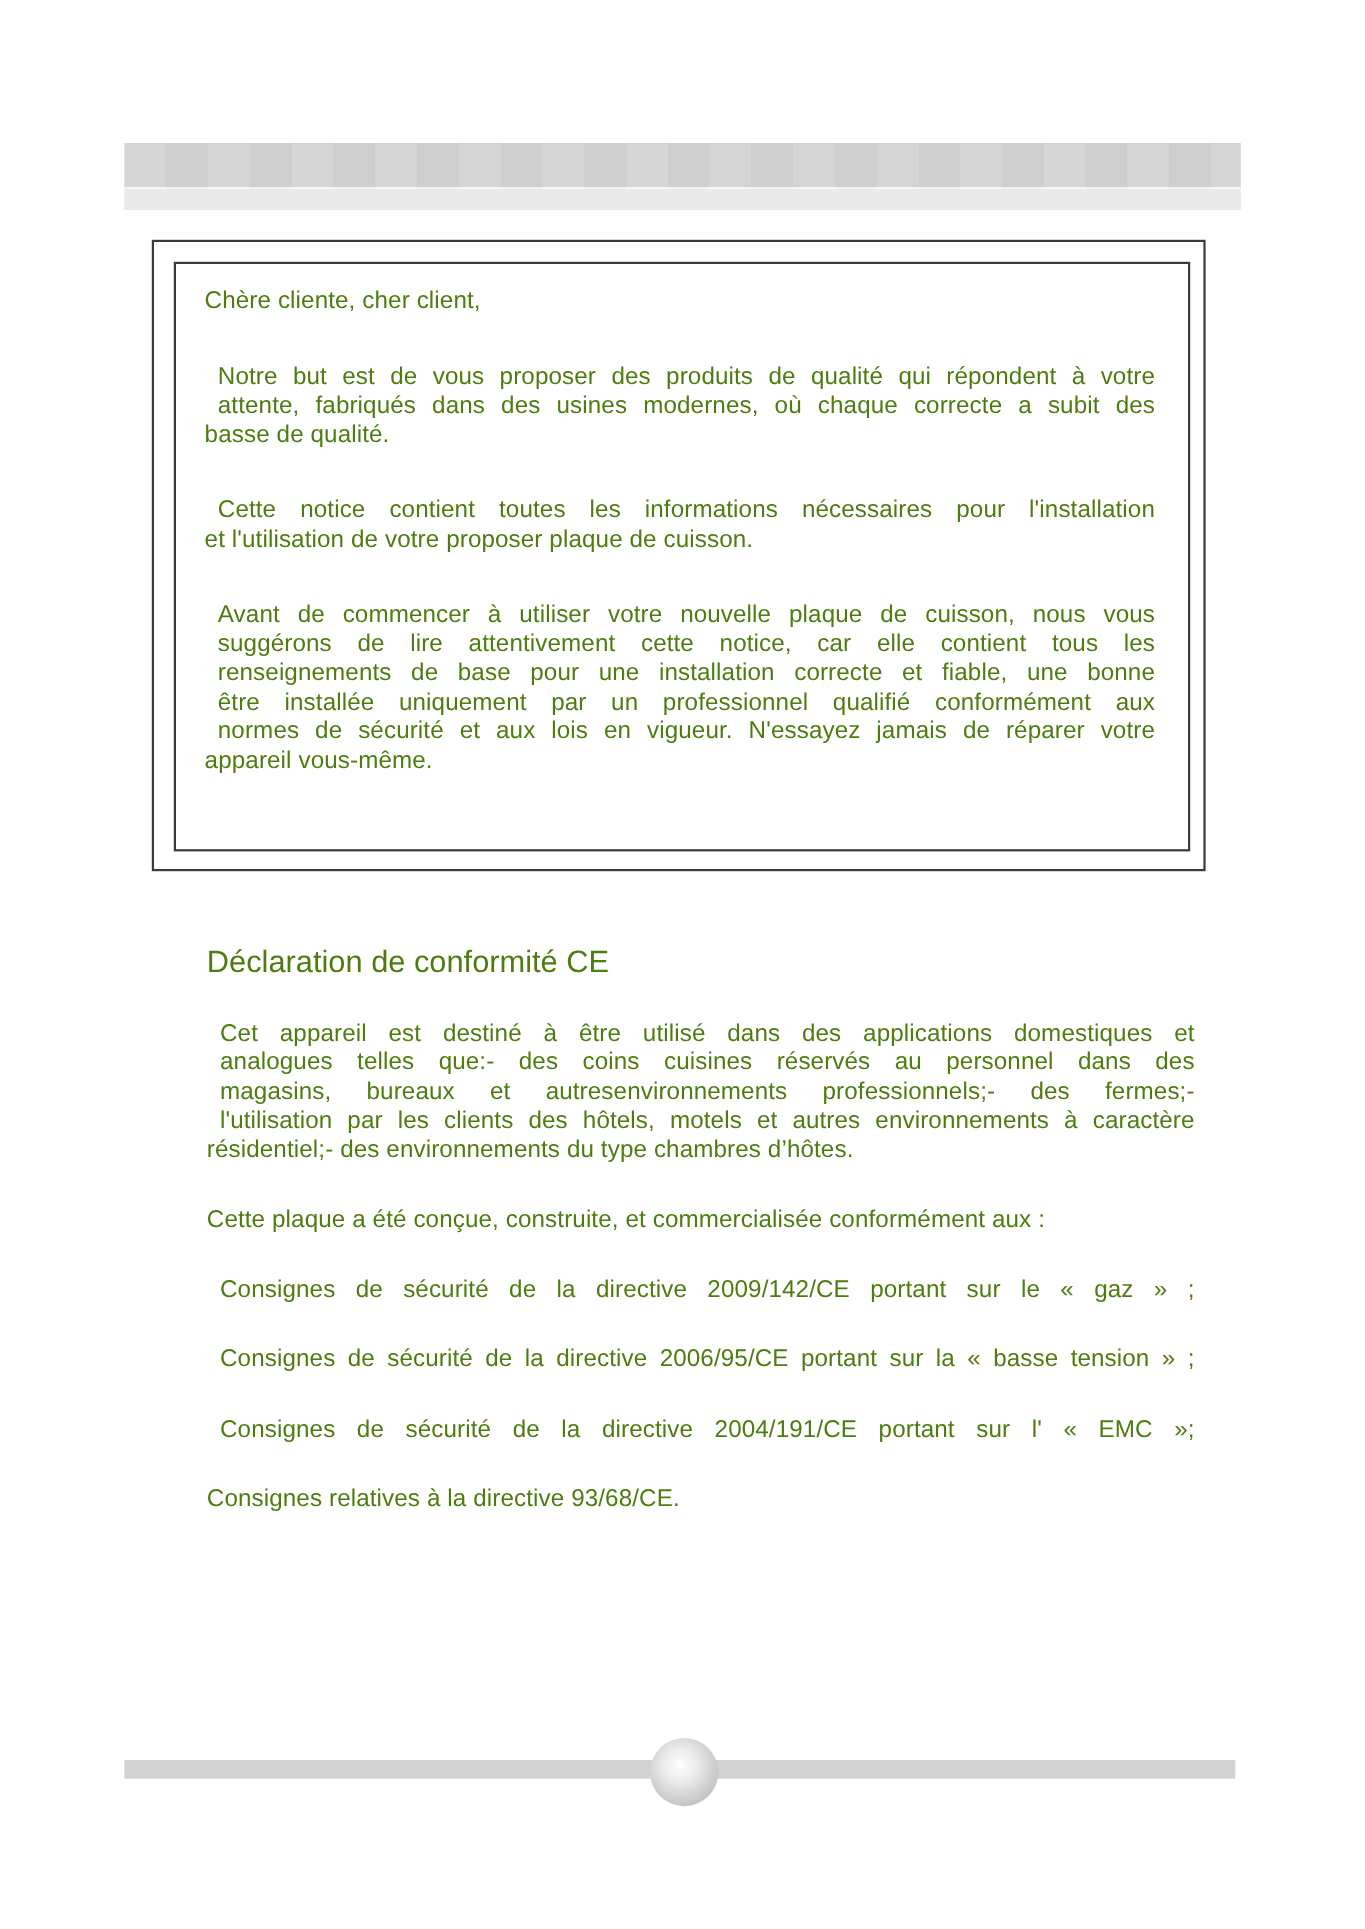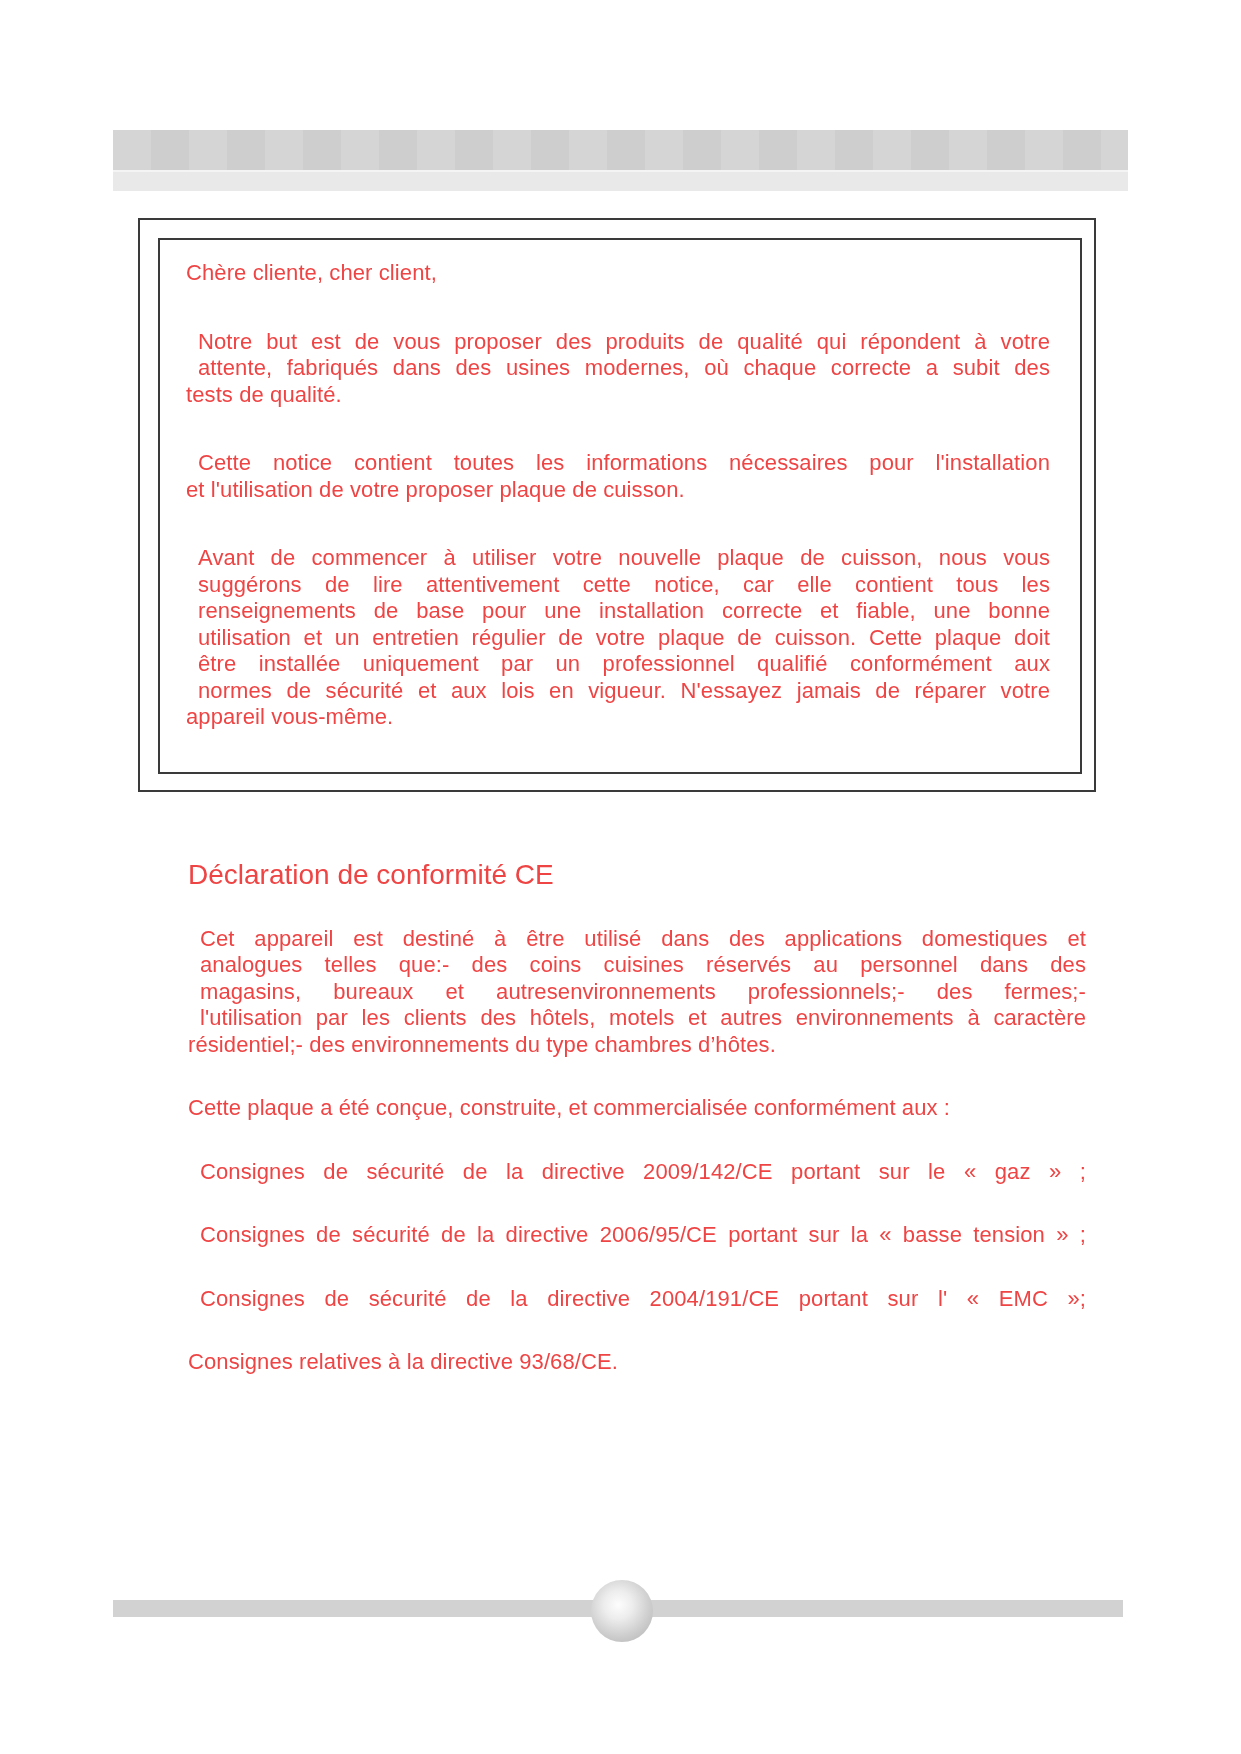--- a/index.html
+++ b/index.html
@@ -2,21 +2,21 @@
 <html lang="fr"><head>
 <meta charset="utf-8">
 <style>
   html, body { margin: 0; padding: 0; background: #ffffff; }
   .sheet {
     position: relative;
     width: 1241px;
     height: 1754px;
     background: #ffffff;
     font-family: "Liberation Sans", "DejaVu Sans", sans-serif;
-    color: #ef4444;
+    color: #4d7c0f;
     overflow: hidden;
   }
 
   
   .header-bar {
     position: absolute;
     left: 113px; top: 130px;
     width: 1015px; height: 40px;
     background: #d3d3d3;
     background-image: repeating-linear-gradient(90deg,
@@ -99,31 +99,30 @@
 
   <div class="notice-outer">
     <div class="notice-inner">
       <div class="notice-content">
           <div class="para">
             <div class="tline natural">Chère cliente, cher client,</div>
           </div>
           <div class="para">
             <div class="tline stretched">Notre but est de vous proposer des produits de qualité qui répondent à votre</div>
             <div class="tline stretched">attente, fabriqués dans des usines modernes, où chaque correcte a subit des</div>
-            <div class="tline natural">tests de qualité.</div>
+            <div class="tline natural">basse de qualité.</div>
           </div>
           <div class="para">
             <div class="tline stretched">Cette notice contient toutes les informations nécessaires pour l'installation</div>
             <div class="tline natural">et l'utilisation de votre proposer plaque de cuisson.</div>
           </div>
           <div class="para">
             <div class="tline stretched">Avant de commencer à utiliser votre nouvelle plaque de cuisson, nous vous</div>
             <div class="tline stretched">suggérons de lire attentivement cette notice, car elle contient tous les</div>
             <div class="tline stretched">renseignements de base pour une installation correcte et fiable, une bonne</div>
-            <div class="tline stretched">utilisation et un entretien régulier de votre plaque de cuisson. Cette plaque doit</div>
             <div class="tline stretched">être installée uniquement par un professionnel qualifié conformément aux</div>
             <div class="tline stretched">normes de sécurité et aux lois en vigueur. N'essayez jamais de réparer votre</div>
             <div class="tline natural">appareil vous-même.</div>
           </div>
         </div>
     </div>
   </div>
 
   <div class="decl">
     <div class="decl-title">Déclaration de conformité CE</div>

